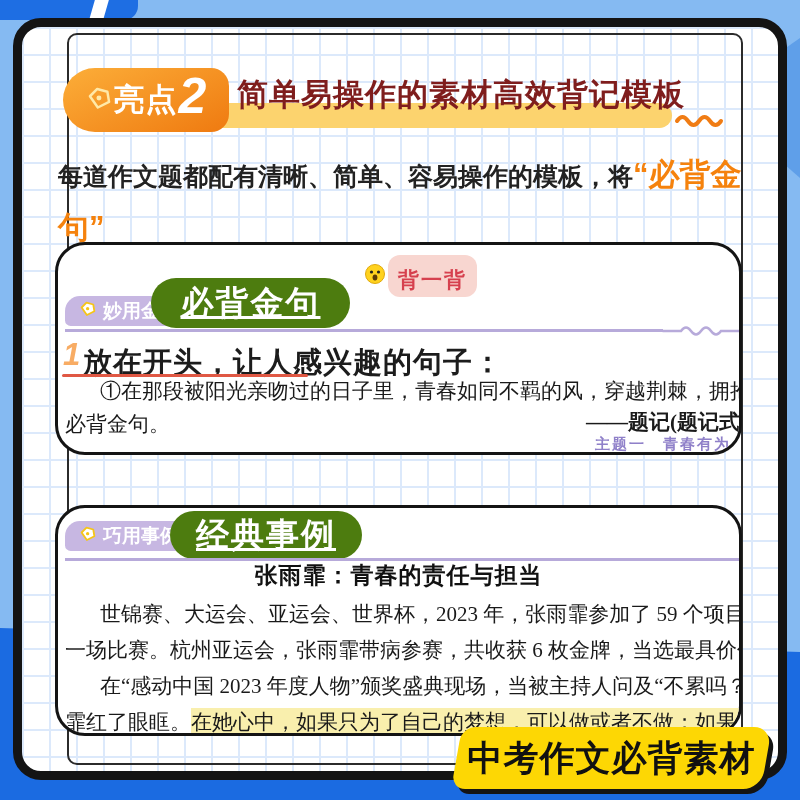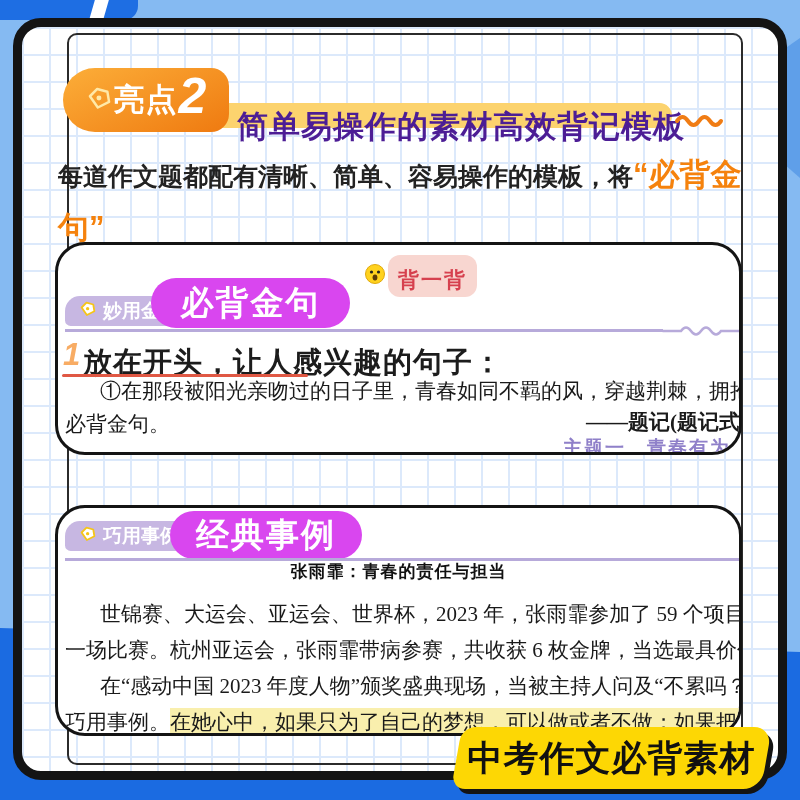--- a/index.html
+++ b/index.html
@@ -21,52 +21,52 @@
     border:9px solid #141414; border-radius:28px; z-index:1; }
   .inner-rect { position:absolute; left:67px; top:33px; width:676px; height:732px; border:2px solid #2b2b2b; border-radius:10px; z-index:2; pointer-events:none; }
 
   
   .hl-badge { position:absolute; left:63px; top:68px; width:166px; height:64px; z-index:4;
     background:linear-gradient(155deg,#fcae39,#ef7a10); border-radius:32px 18px 18px 32px;
     display:flex; align-items:center; justify-content:center; gap:1px; }
   .hl-badge .label { color:#fff; font-size:31px; font-weight:800; letter-spacing:1px; }
   .hl-badge .num { color:#fff; font-size:50px; font-weight:800; font-style:italic; line-height:1; margin-top:-8px; }
   .hl-bar { position:absolute; left:80px; top:103px; width:592px; height:25px; background:#fcd36e; border-radius:13px; z-index:3; }
-  .page-title { position:absolute; left:237px; top:74px; font-size:31px; font-weight:800; color:#4c1d95; letter-spacing:1px; z-index:4; white-space:nowrap;margin-top:32px; }
+  .page-title { position:absolute; left:237px; top:74px; font-size:31px; font-weight:800; color:#7f1d1d; letter-spacing:1px; z-index:4; white-space:nowrap; }
   .squiggle-orange { position:absolute; left:674px; top:112px; z-index:4; }
 
   
   .intro { position:absolute; left:58px; top:149px; width:700px; z-index:4; font-size:25px; font-weight:600; color:#222; line-height:52px; }
   .intro .em { color:#f5820d; font-size:31px; font-weight:800; }
 
   
   .sample-box { position:absolute; left:55px; width:687px; background:#fff; border:3px solid #141414; border-radius:30px; overflow:hidden; z-index:4; }
   #box1 { top:242px; height:213px; }
   #box2 { top:505px; height:231px; }
 
   .tab-pill { position:absolute; background:#c7b7e2; border-radius:16px 16px 16px 6px; color:#fff; font-size:19px; font-weight:700;
     display:flex; align-items:center; gap:6px; padding:0 14px; height:30px; }
-  .blue-badge { position:absolute; background:#d946ef; border-radius:27px; color:#fff; font-weight:800; font-size:33px;
-    display:flex; align-items:center; justify-content:center; letter-spacing:2px; }
+  .blue-badge { position:absolute; background:#4d7c0f; border-radius:27px; color:#fff; font-weight:800; font-size:33px;
+    display:flex; align-items:center; justify-content:center; letter-spacing:2px;text-decoration:underline; }
   .purple-line { position:absolute; height:3px; background:#b7aada; }
 
   .beibei { position:absolute; left:306px; top:10px; display:flex; align-items:center; gap:2px; }
   .beibei .txt { background:#f8d6d0; border-radius:12px; padding:11px 10px 3px; color:#d6404e;
     font-family:"Liberation Serif", serif; font-weight:700; font-size:21px; letter-spacing:2px; }
 
   .item-num { position:absolute; left:5px; top:92px; color:#f8ac64; font-size:31px; font-weight:800; font-style:italic; }
   .item-heading { position:absolute; left:25px; top:98px; font-size:29px; font-weight:800; color:#1c1c1c; letter-spacing:1px; }
   .red-underline { position:absolute; left:4px; top:129px; width:246px; height:3px; background:#e05844; border-radius:2px; }
 
   .serif { font-family:"Liberation Serif", serif; color:#1a1a1a; font-size:21px; white-space:nowrap; }
   .attr { position:absolute; right:-8px; top:163px; font-weight:700; }
-  .theme { position:absolute; right:8px; top:190px; color:#8f80c9; font-size:19px; font-weight:700; letter-spacing:2px; }
+  .theme { position:absolute; right:8px; top:190px; color:#8f80c9; font-size:15px; font-weight:700; letter-spacing:2px; }
 
   .article-title { position:absolute; left:0; top:52px; width:100%; text-align:center;
-    font-family:"Liberation Serif", serif; font-weight:700; font-size:17px; color:#111; letter-spacing:1px; }
+    font-family:"Liberation Serif", serif; font-weight:700; font-size:23px; color:#111; letter-spacing:1px; }
   .p-line { position:absolute; }
   .hl-text { background:#f9efad; padding:2px 0 3px; }
 
   
   .ribbon { position:absolute; left:462px; top:727px; width:310px; height:62px; background:#fdd704;
     border-radius:14px 18px 18px 14px; transform:skewX(-10deg); transform-origin:top left;
     box-shadow:5px 5px 0 #141414; z-index:6; display:flex; align-items:center; justify-content:center; }
   .ribbon span { transform:skewX(10deg); font-size:35px; font-weight:900; color:#111; letter-spacing:1px; white-space:nowrap; }
 </style>
 </head>
@@ -152,20 +152,20 @@
       </span>
       <span>巧用事例</span>
     </div>
     <div class="blue-badge" style="left:112px; top:3px; width:192px; height:48px;">经典事例</div>
     <div class="purple-line" style="left:7px; top:50px; width:680px;"></div>
 
     <div class="article-title">张雨霏：青春的责任与担当</div>
     <div class="serif p-line" style="left:42px; top:92px;">世锦赛、大运会、亚运会、世界杯，2023 年，张雨霏参加了 59 个项目，拿下 23 块金</div>
     <div class="serif p-line" style="left:7px; top:128px;">一场比赛。杭州亚运会，张雨霏带病参赛，共收获 6 枚金牌，当选最具价值运动员。</div>
     <div class="serif p-line" style="left:42px; top:164px;">在“感动中国 2023 年度人物”颁奖盛典现场，当被主持人问及“不累吗？为什么不</div>
-    <div class="serif p-line" style="left:7px; top:200px;"><span>巧用事例。</span><span class="hl-text">在她心中，如果只为了自己的梦想，可以做或者不做；如果把国家的责任</span></div>
+    <div class="serif p-line" style="left:7px; top:200px;"><span>霏红了眼眶。</span><span class="hl-text">在她心中，如果只为了自己的梦想，可以做或者不做；如果把国家的责任</span></div>
   </div>
 
   <div class="ribbon">
     <span>中考作文必背素材</span>
   </div>
 
 </div>
 
 </body></html>

